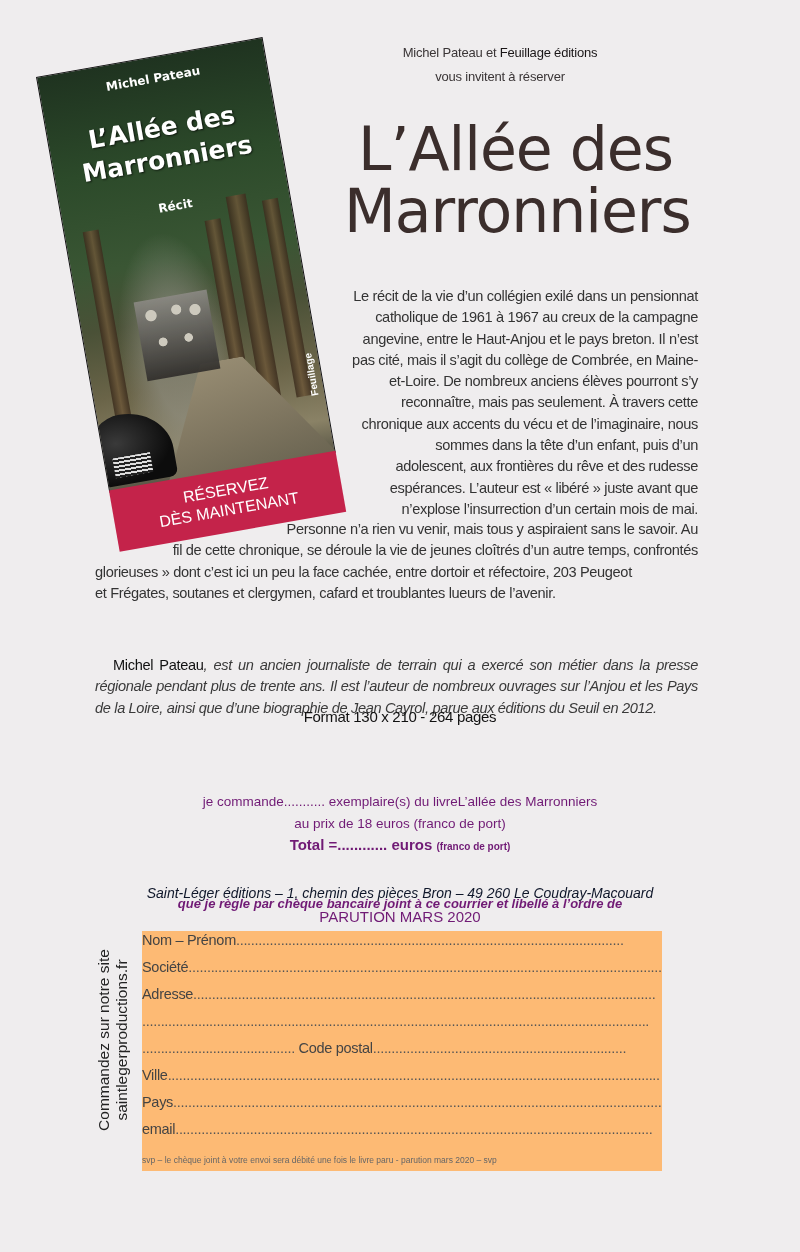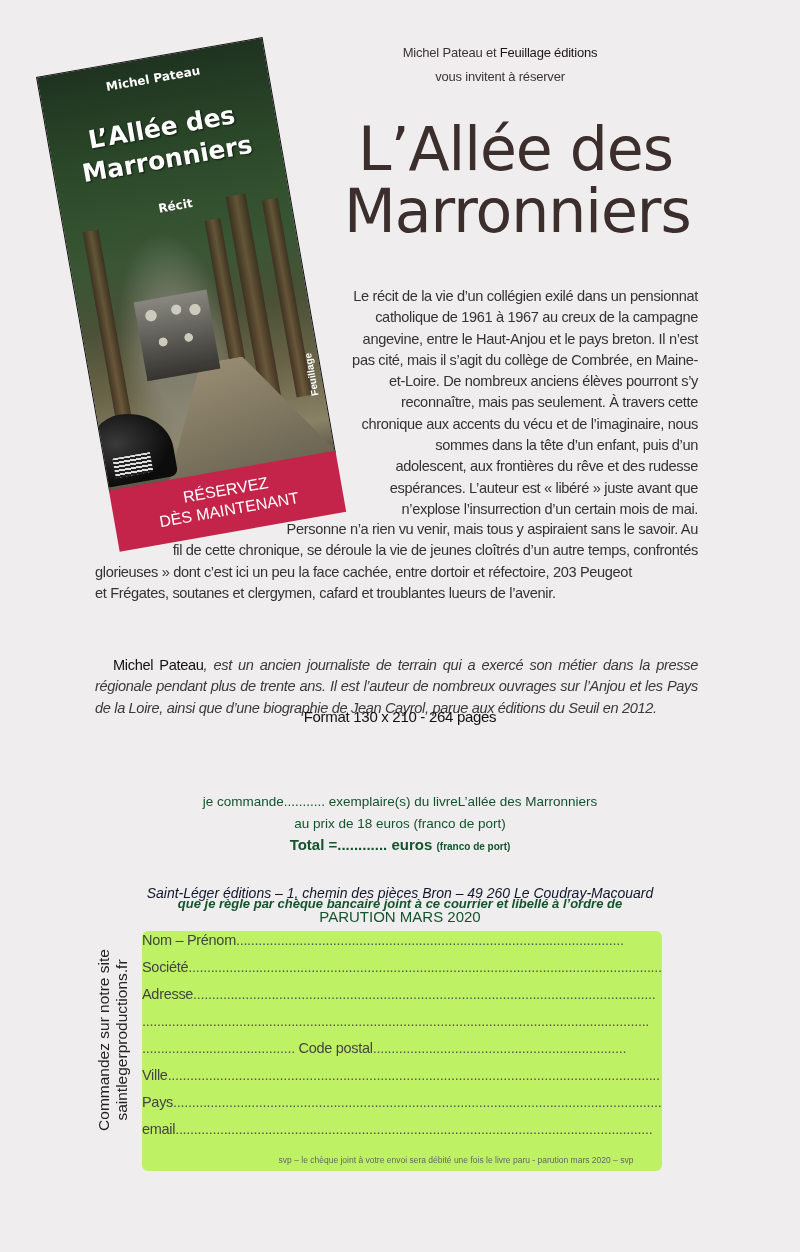--- a/index.html
+++ b/index.html
@@ -66,33 +66,33 @@
   .p-right { left: 312px; top: 286px; width: 386px; text-align: right; }
   .p-right div { white-space: nowrap; }
   .p-cont { left: 95px; top: 519px; width: 603px; text-align: right; }
   .p-cont div { white-space: nowrap; }
   .p-cont .l { text-align: left; }
   .bio { left: 95px; top: 655px; width: 603px; text-align: justify; font-style: italic; color: #3a3a3a; }
   .bio .name { font-style: normal; color: #111; padding-left: 18px; }
   .format { position: absolute; left: 0; width: 800px; top: 708px; text-align: center; font-size: 15px; color: #111; letter-spacing: -0.3px; }
 
   
-  .order { position: absolute; left: 0; width: 800px; text-align: center; color: #14532d; font-size: 13.5px; }
+  .order { position: absolute; left: 0; width: 800px; text-align: center; color: #701a75; font-size: 13.5px; }
   .o1 { top: 794px; } .o2 { top: 816px; }
   .o3 { top: 836px; font-weight: bold; font-size: 15px; } .o3 small { font-size: 10px; font-weight: bold; }
   .o4 { top: 896px; font-style: italic; font-size: 13px; font-weight: bold; }
   .o5 { top: 885px; font-style: italic; font-size: 14px; color: #0f172a; }
   .o6 { top: 908px; font-size: 15px; }
 
   
-  .form { position: absolute; left: 142px; top: 931px; width: 520px; height: 240px; background: #bef264; border-radius: 6px; }
+  .form { position: absolute; left: 142px; top: 931px; width: 520px; height: 240px; background: #fdba74; }
   .frow { position: absolute; left: 0; width: 520px; height: 24px; font-size: 14.5px; color: #444;
     white-space: nowrap; overflow: hidden; letter-spacing: -0.3px; }
   .frow .dots { color: #555; }
-  .form-note { position: absolute; left: 0; width: 628px; top: 224px; text-align: center; font-size: 8.5px; color: #666; }
+  .form-note { position: absolute; left: 0; width: 628px; top: 224px; text-align: left; font-size: 8.5px; color: #666; }
   .side { position: absolute; left: 95px; top: 1160px; transform-origin: 0 0; transform: rotate(-90deg);
     font-size: 15.5px; line-height: 18px; color: #222; white-space: nowrap; width: 240px; text-align: center; }
 </style>
 </head>
 <body>
 
 <div class="cover">
   <div class="cover-inner">
     <div class="trunk" style="left:18px;height:200px;"></div>
     <div class="trunk" style="left:140px;height:190px;"></div>

